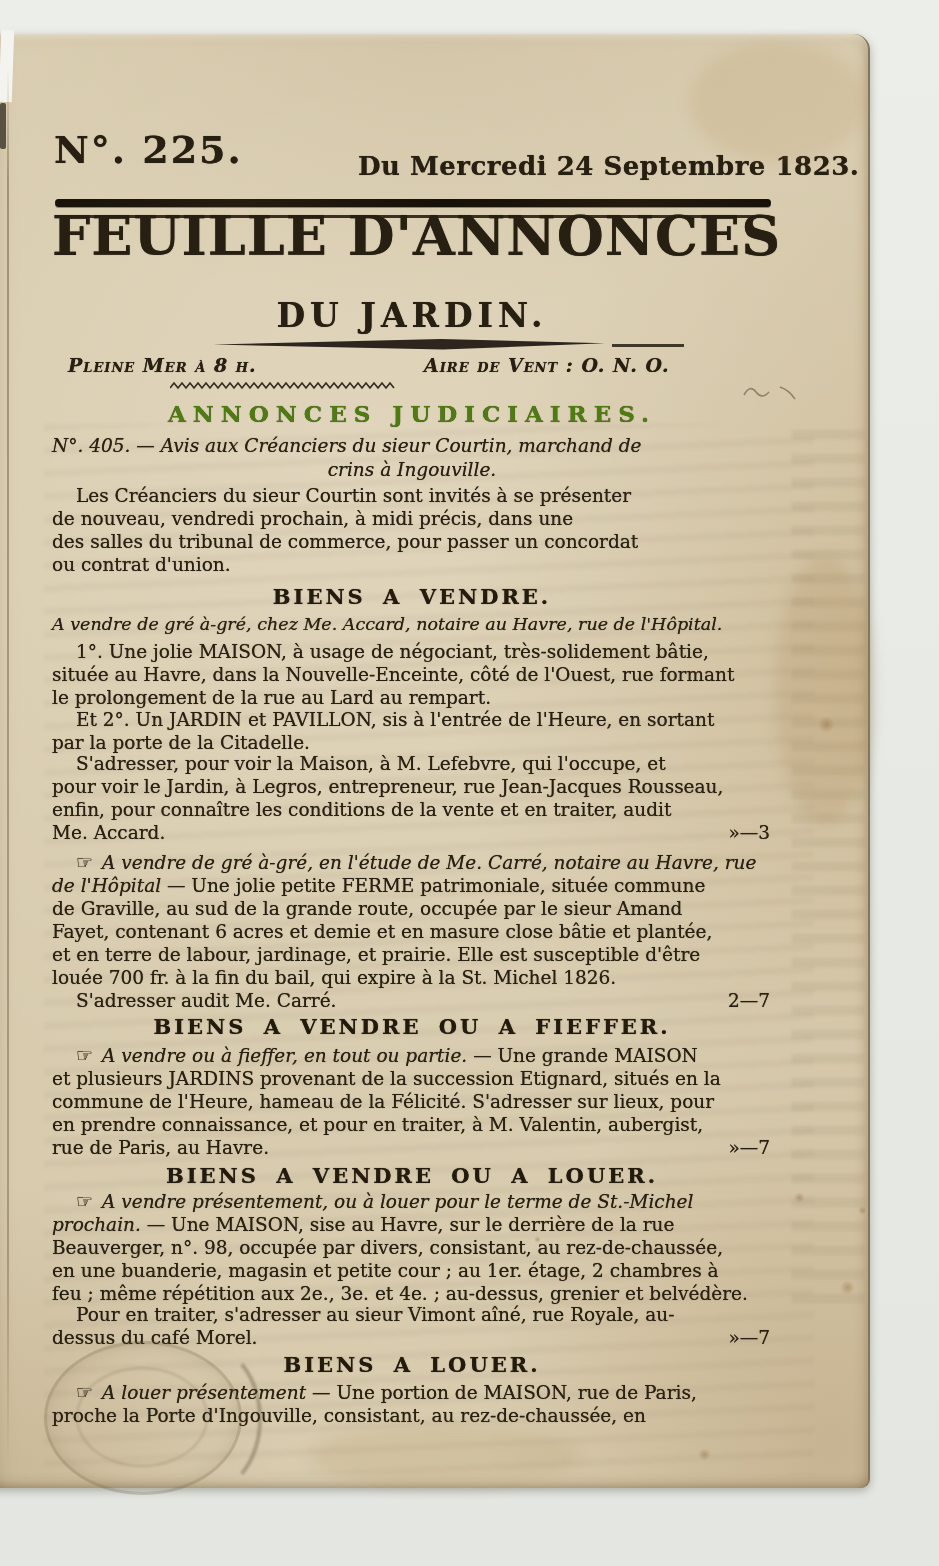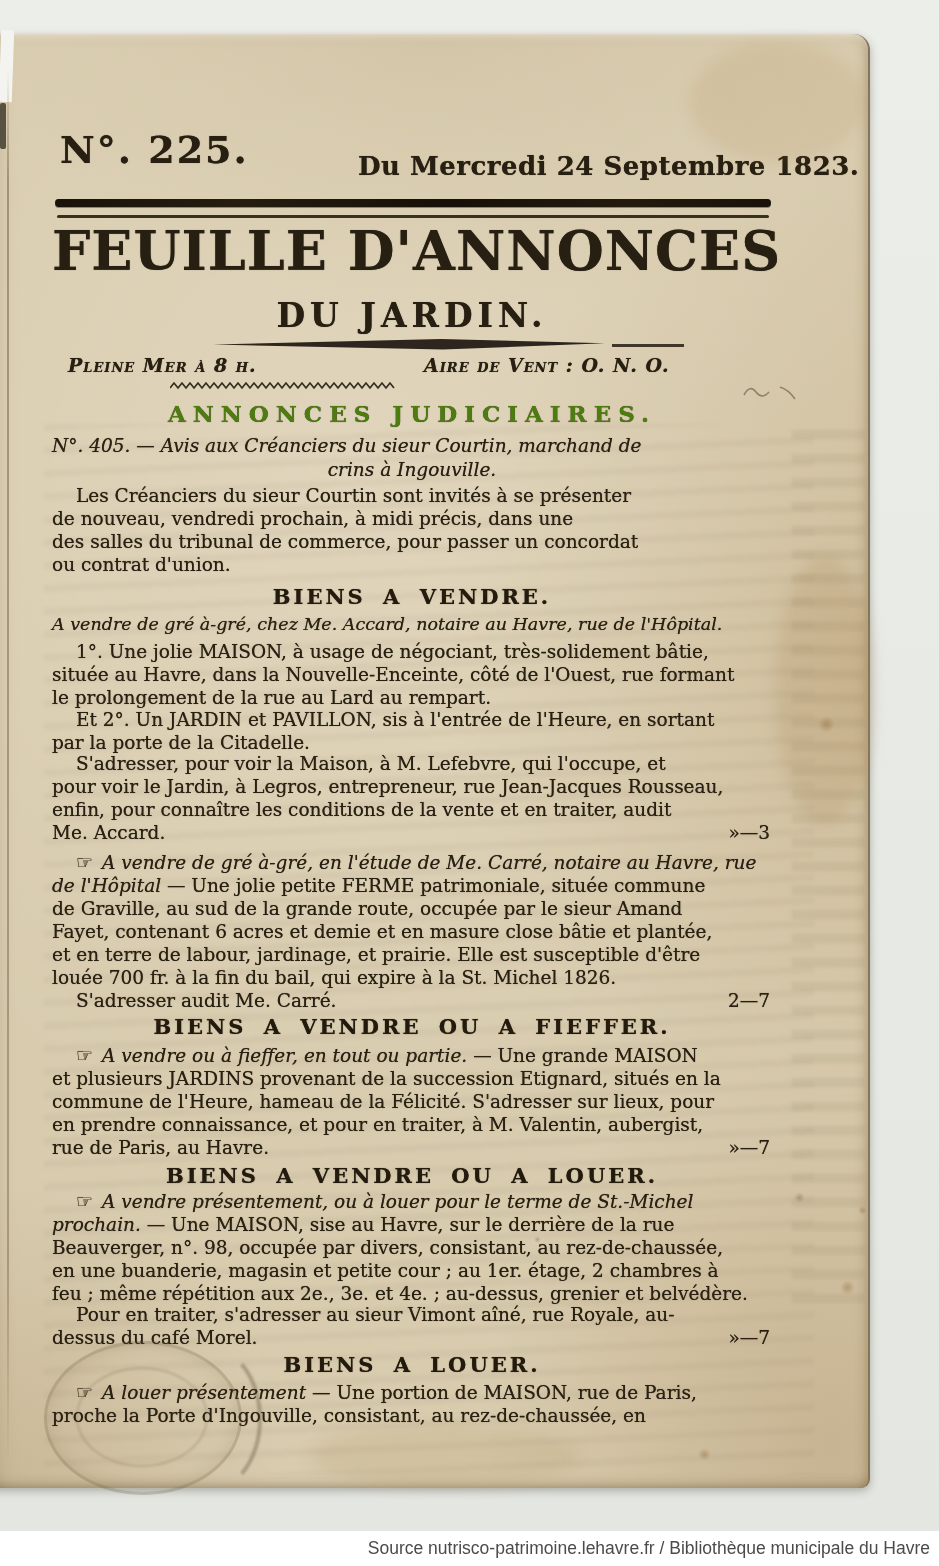--- a/index.html
+++ b/index.html
@@ -45,30 +45,30 @@
   .ln { position:absolute; left:52px; width:720px; height:23px;
         font-size:18.5px; line-height:23px; color:#271f11; white-space:nowrap;
         text-shadow:0 0 0.7px rgba(40,30,14,0.8); }
   .it { font-style:italic; }
   .ind { text-indent:24px; }
   .ctr { text-align:center; }
   .ref { position:absolute; right:2px; top:0; font-style:normal; }
   .fist { font-family:"DejaVu Sans", sans-serif; font-style:normal;
           font-size:19px; padding-right:9px; }
 
-  .issue { left:60px; top:127px; font-size:38px; letter-spacing:2px; font-weight:bold; }
+  .issue { left:54px; top:127px; font-size:38px; letter-spacing:2px; font-weight:bold; }
   .date  { left:358px; top:151px; font-size:26px; letter-spacing:0.5px; font-weight:bold; }
 
   .rule-thick { position:absolute; left:55px; top:199px; width:716px; height:8px;
     background:linear-gradient(90deg,#18120a,#261d10 25%,#161008 55%,#241b0e 80%,#18120a);
     border-radius:4px/60%; box-shadow:0 1px 0 rgba(40,28,12,0.4); }
   .rule-thin  { position:absolute; left:57px; top:215px; width:712px; height:2.5px;
     background:rgba(28,20,10,0.85); border-radius:2px; }
 
-  .title    { left:52px; top:219px; width:720px; text-align:center;
+  .title    { left:52px; top:204px; width:720px; text-align:center;
               font-size:54px; font-weight:bold; letter-spacing:1px; }
   .subtitle { left:52px; top:266px; width:720px; text-align:center;
               font-size:25px; font-weight:bold; letter-spacing:0.5px; word-spacing:9px; }
   .place    { left:52px; top:296px; width:720px; text-align:center;
               font-size:33px; font-weight:bold; letter-spacing:5px; }
 
   .taper { position:absolute; left:213px; top:338px; }
   .dash2 { position:absolute; left:612px; top:344px; width:72px; height:2.5px;
            background:rgba(25,18,10,0.8); }
 
@@ -202,17 +202,14 @@
   <div class="stain" style="left:775px; top:555px; width:100px; height:270px; background:rgba(165,125,70,0.18)"></div>
   <div class="stain" style="left:690px; top:42px; width:175px; height:120px; background:rgba(170,135,80,0.14)"></div>
   <div class="stain" style="left:310px; top:1425px; width:270px; height:62px; background:rgba(160,120,65,0.12)"></div>
   <div class="fox" style="left:794px; top:1192px; width:11px; height:11px"></div>
   <div class="fox" style="left:840px; top:1280px; width:15px; height:15px"></div>
   <div class="fox" style="left:858px; top:1206px; width:9px; height:9px"></div>
   <div class="fox" style="left:698px; top:1448px; width:13px; height:13px"></div>
   <div class="fox" style="left:534px; top:1236px; width:7px; height:7px"></div>
   <div class="fox" style="left:818px; top:716px; width:17px; height:17px"></div>
 
-  <div class="caption-bar">
-    <span class="caption-text">Source nutrisco-patrimoine.lehavre.fr / Bibliothèque municipale du Havre</span>
-  </div>
 
 </div>
 
 </body></html>

